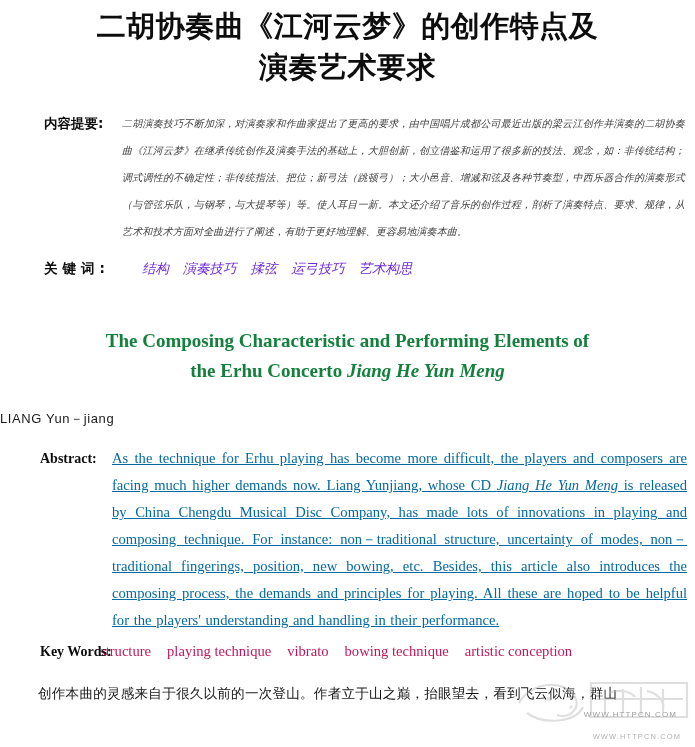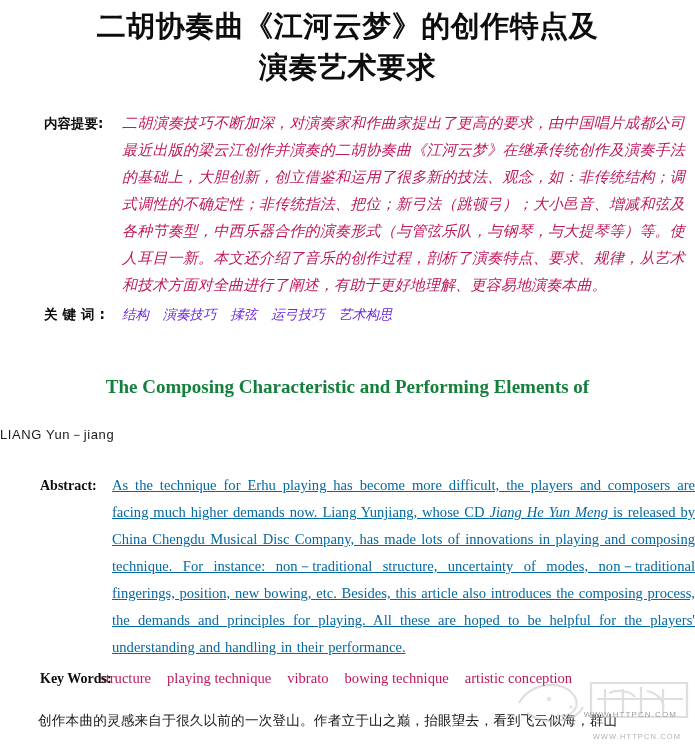--- a/index.html
+++ b/index.html
@@ -48,30 +48,30 @@
     font-size: 13.5px;
     line-height: 27px;
     color: #0d0d0d;
     white-space: nowrap;
   }
   .cn-label.spaced { letter-spacing: 5px; }
   .cn-body {
     margin-left: 78px;
     font-family: "DejaVu Sans", "Liberation Sans", sans-serif;
     font-style: italic;
-    font-size: 15px;
+    font-size: 10px;
     line-height: 27px;
     text-align: justify;
-    color: #be185d;
+    color: #404040;
     letter-spacing: 0.15px;
   }
   .cn-kw-row {
     position: relative;
-    margin-top: 2px;
-    padding-left: 44px;
+    margin-top: 10px;
+    padding-left: 64px;
   }
   .cn-kw {
     margin-left: 78px;
     font-family: "DejaVu Sans", "Liberation Sans", sans-serif;
     font-style: italic;
     font-size: 13.4px;
     line-height: 27px;
     color: #6d28d9;
   }
   .cn-kw span { margin-right: 14px; }
@@ -97,22 +97,23 @@
     text-align: left;
     font-family: "Liberation Sans", "DejaVu Sans", sans-serif;
     font-size: 13px;
     letter-spacing: 0.6px;
     color: #1a1a1a;
   }
 
   
   .en-abs {
     position: relative;
-    margin-top: 28px;
+    margin-top: 17px;
     padding-left: 40px;
+    padding-right: 8px;
   }
   .en-label {
     position: absolute;
     left: 40px;
     top: 0;
     font-family: "Liberation Serif", "DejaVu Serif", serif;
     font-weight: 700;
     font-size: 14px;
     line-height: 27px;
     color: #0d0d0d;
@@ -203,20 +204,23 @@
     <div class="cn-body">二胡演奏技巧不断加深，对演奏家和作曲家提出了更高的要求，由中国唱片成都公司最近出版的梁云江创作并演奏的二胡协奏曲《江河云梦》在继承传统创作及演奏手法的基础上，大胆创新，创立借鉴和运用了很多新的技法、观念，如：非传统结构；调式调性的不确定性；非传统指法、把位；新弓法（跳顿弓）；大小邑音、增减和弦及各种节奏型，中西乐器合作的演奏形式（与管弦乐队，与钢琴，与大提琴等）等。使人耳目一新。本文还介绍了音乐的创作过程，剖析了演奏特点、要求、规律，从艺术和技术方面对全曲进行了阐述，有助于更好地理解、更容易地演奏本曲。</div>
   </div>
 
   <div class="cn-kw-row">
     <div class="cn-label spaced">关键词:</div>
     <div class="cn-kw"><span>结构</span><span>演奏技巧</span><span>揉弦</span><span>运弓技巧</span><span>艺术构思</span></div>
   </div>
 
   <h2 class="en-title">
     <span>The Composing Characteristic and Performing Elements of</span>
+    <span class="l2">
+      <span>the Erhu Concerto </span><span class="ital">Jiang He Yun Meng</span>
+    </span>
   </h2>
 
   <div class="author">LIANG Yun－jiang</div>
 
   <div class="en-abs">
     <div class="en-label">Abstract:</div>
     <div class="en-body"><span>As the technique for Erhu playing has become more difficult, the players and composers are facing much higher demands now. Liang Yunjiang, whose CD </span><span class="ital">Jiang He Yun Meng</span><span> is released by China Chengdu Musical Disc Company, has made lots of innovations in playing and composing technique. For instance: non－traditional structure, uncertainty of modes, non－traditional fingerings, position, new bowing, etc. Besides, this article also introduces the composing process, the demands and principles for playing. All these are hoped to be helpful for the players' understanding and handling in their performance.</span></div>
   </div>
 
   <div class="en-kw-row">

